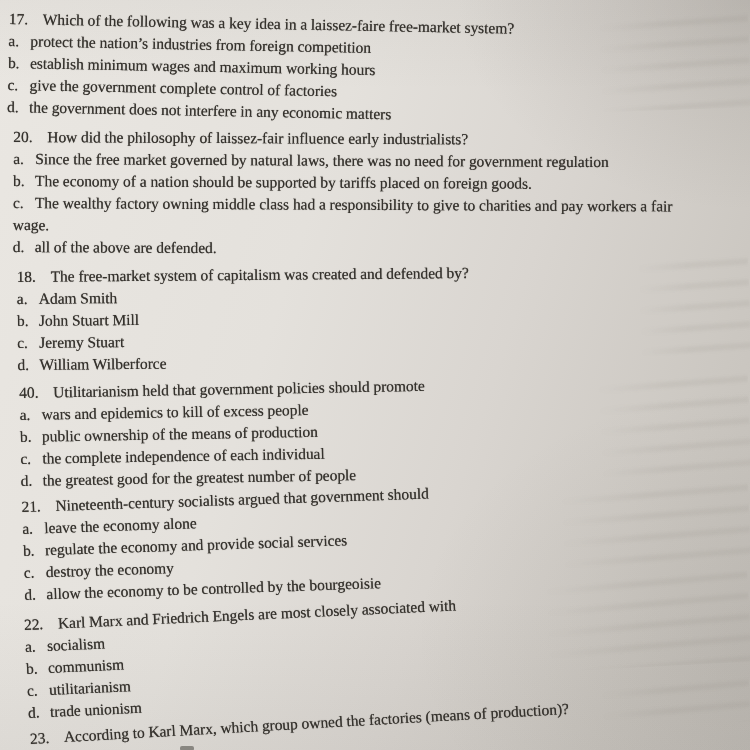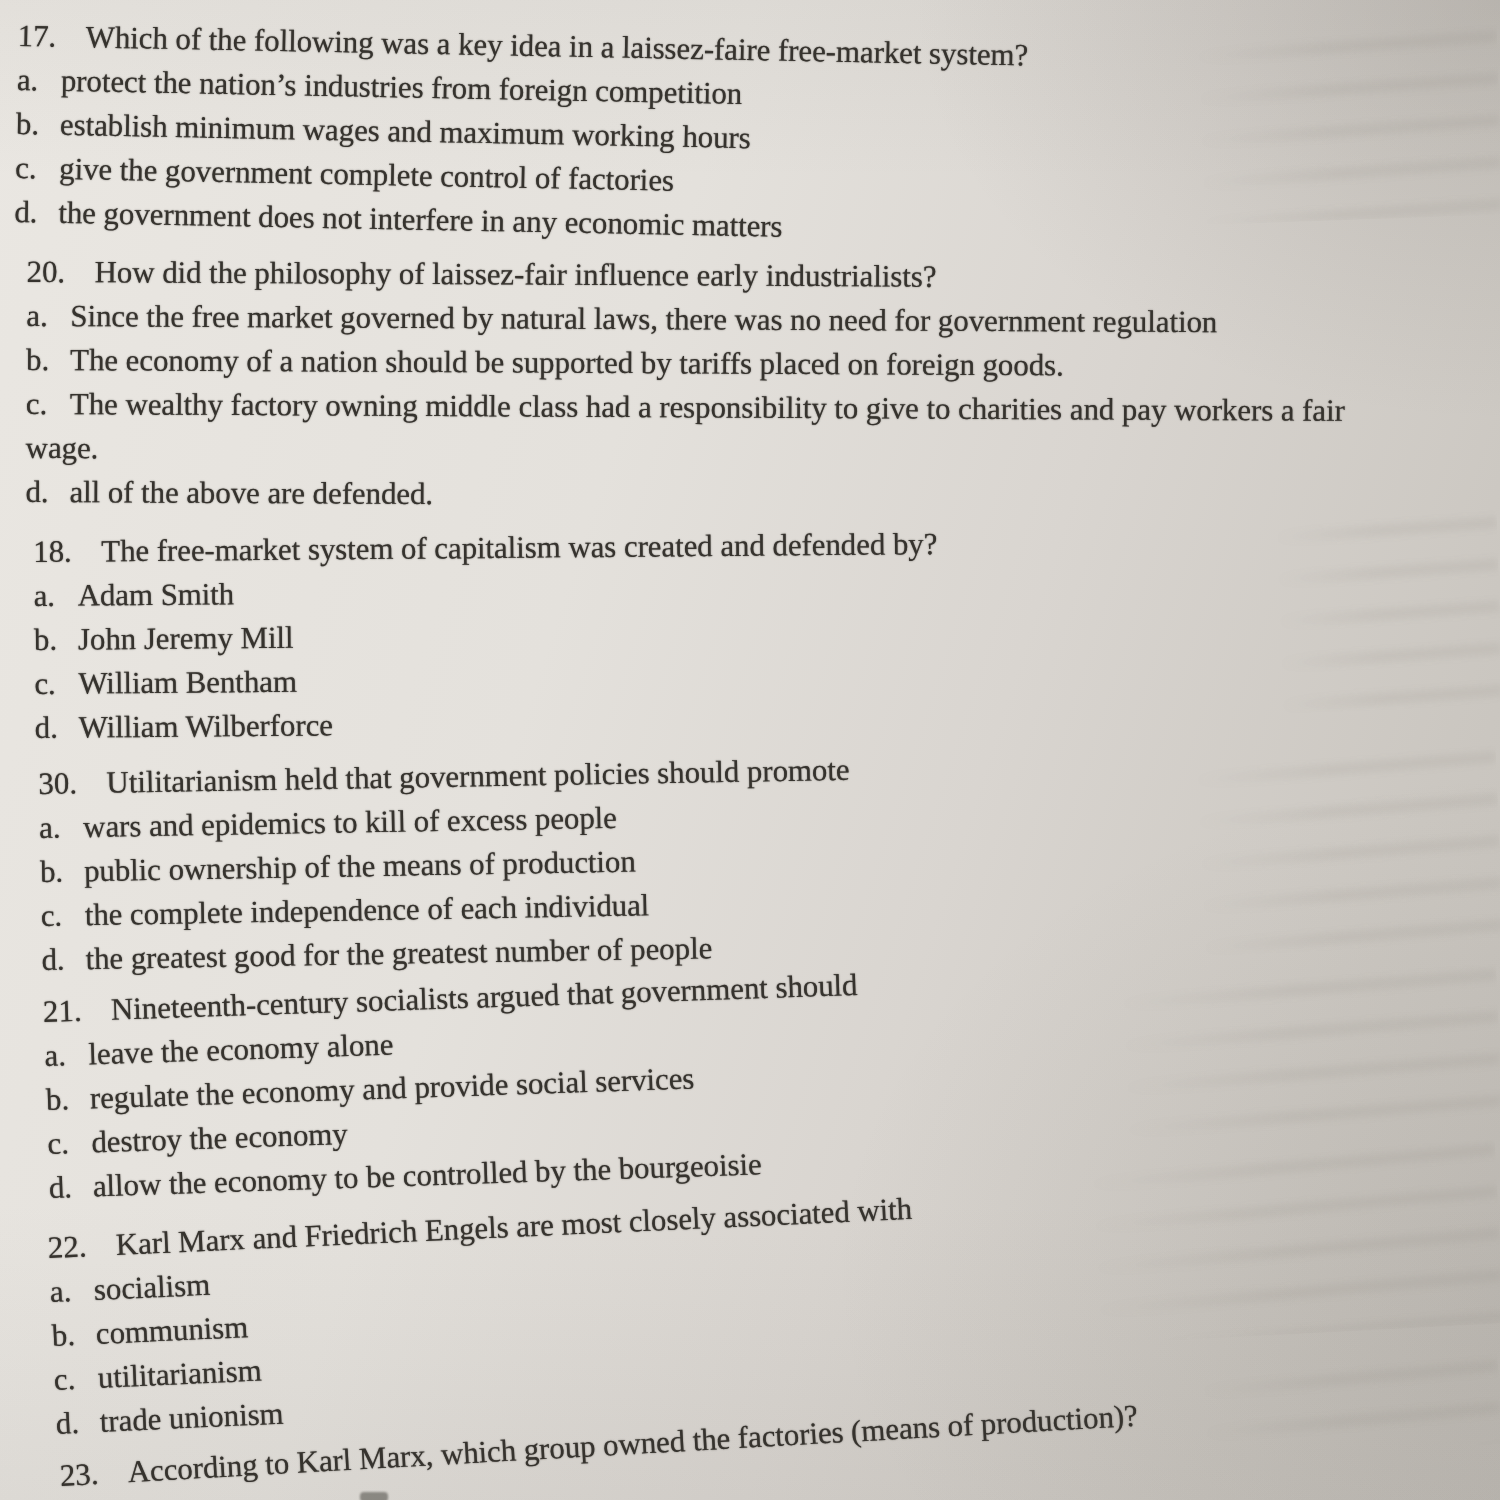--- a/index.html
+++ b/index.html
@@ -84,26 +84,26 @@
         <div class="line"><span class="num">20.</span><span class="q-text">How did the philosophy of laissez-fair influence early industrialists?</span></div>
         <div class="line"><span class="letter">a.</span><span class="opt-text">Since the free market governed by natural laws, there was no need for government regulation</span></div>
         <div class="line"><span class="letter">b.</span><span class="opt-text">The economy of a nation should be supported by tariffs placed on foreign goods.</span></div>
         <div class="line"><span class="letter">c.</span><span class="opt-text">The wealthy factory owning middle class had a responsibility to give to charities and pay workers a fair</span></div>
         <div class="cont">wage.</div>
         <div class="line"><span class="letter">d.</span><span class="opt-text">all of the above are defended.</span></div>
       </div>
       <div class="q-block" style="margin-left: 17px; margin-top: 8px; transform: rotate(-0.5deg);">
         <div class="line"><span class="num">18.</span><span class="q-text">The free-market system of capitalism was created and defended by?</span></div>
         <div class="line"><span class="letter">a.</span><span class="opt-text">Adam Smith</span></div>
-        <div class="line"><span class="letter">b.</span><span class="opt-text">John Jeremy Mill</span></div>
-        <div class="line"><span class="letter">c.</span><span class="opt-text">William Bentham</span></div>
+        <div class="line"><span class="letter">b.</span><span class="opt-text">John Stuart Mill</span></div>
+        <div class="line"><span class="letter">c.</span><span class="opt-text">Jeremy Stuart</span></div>
         <div class="line"><span class="letter">d.</span><span class="opt-text">William Wilberforce</span></div>
       </div>
       <div class="q-block" style="margin-left: 20px; margin-top: 6px; transform: rotate(-1deg);">
-        <div class="line"><span class="num">30.</span><span class="q-text">Utilitarianism held that government policies should promote</span></div>
+        <div class="line"><span class="num">40.</span><span class="q-text">Utilitarianism held that government policies should promote</span></div>
         <div class="line"><span class="letter">a.</span><span class="opt-text">wars and epidemics to kill of excess people</span></div>
         <div class="line"><span class="letter">b.</span><span class="opt-text">public ownership of the means of production</span></div>
         <div class="line"><span class="letter">c.</span><span class="opt-text">the complete independence of each individual</span></div>
         <div class="line"><span class="letter">d.</span><span class="opt-text">the greatest good for the greatest number of people</span></div>
       </div>
       <div class="q-block" style="margin-left: 23px; margin-top: 4px; transform: rotate(-1.9deg);">
         <div class="line"><span class="num">21.</span><span class="q-text">Nineteenth-century socialists argued that government should</span></div>
         <div class="line"><span class="letter">a.</span><span class="opt-text">leave the economy alone</span></div>
         <div class="line"><span class="letter">b.</span><span class="opt-text">regulate the economy and provide social services</span></div>
         <div class="line"><span class="letter">c.</span><span class="opt-text">destroy the economy</span></div>

